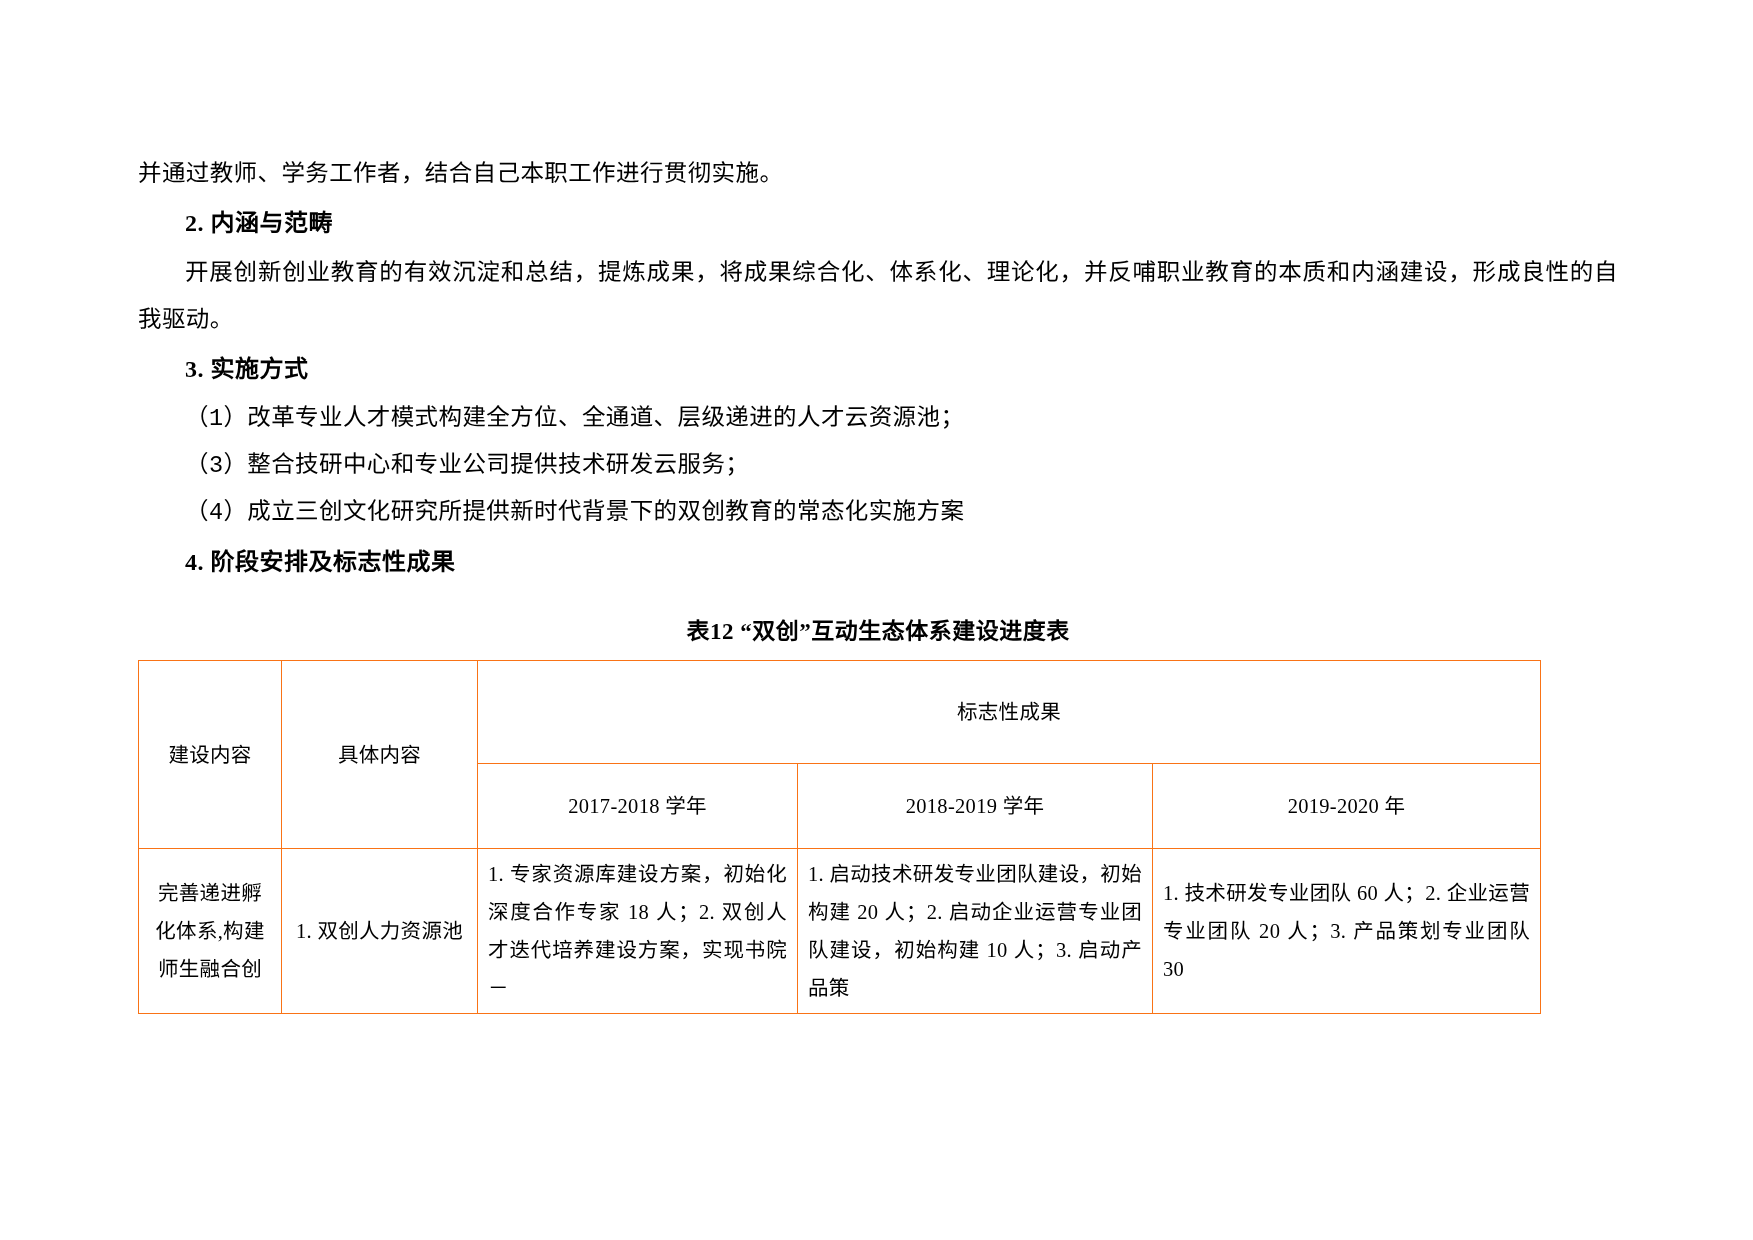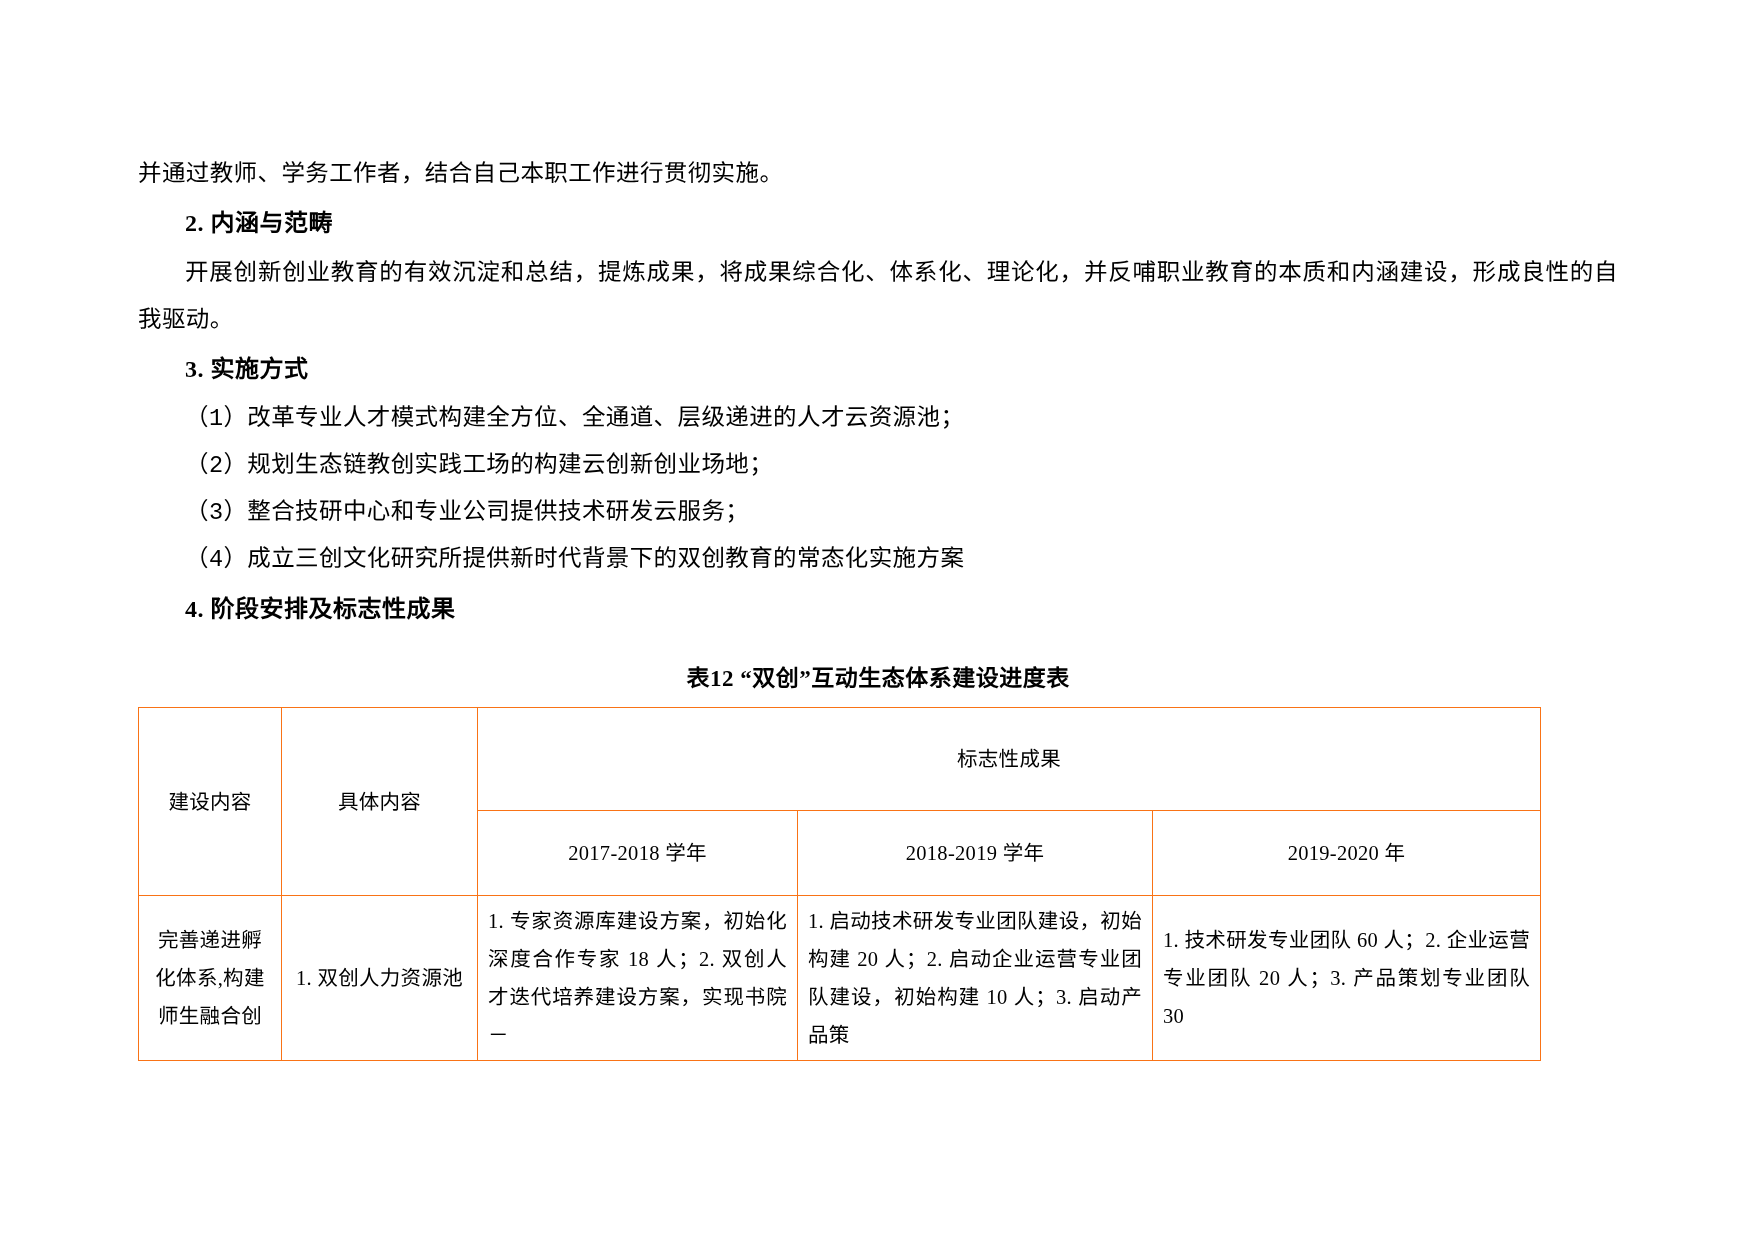--- a/index.html
+++ b/index.html
@@ -125,21 +125,20 @@
 
     <p class="body-text">并通过教师、学务工作者，结合自己本职工作进行贯彻实施。</p>
 
     <p class="heading">2. 内涵与范畴</p>
 
     <p class="body-text indent">开展创新创业教育的有效沉淀和总结，提炼成果，将成果综合化、体系化、理论化，并反哺职业教育的本质和内涵建设，形成良性的自我驱动。</p>
 
     <p class="heading">3. 实施方式</p>
 
     <p class="body-text list-line">（1）改革专业人才模式构建全方位、全通道、层级递进的人才云资源池；</p>
-    <p class="body-text list-line">（2）规划生态链教创实践工场的构建云创新创业场地；</p>
     <p class="body-text list-line">（3）整合技研中心和专业公司提供技术研发云服务；</p>
     <p class="body-text list-line">（4）成立三创文化研究所提供新时代背景下的双创教育的常态化实施方案</p>
 
     <p class="heading">4. 阶段安排及标志性成果</p>
 
     <div class="table-title">表12 “双创”互动生态体系建设进度表</div>
 
     <table class="sched">
       <colgroup>
         <col class="col-a">

